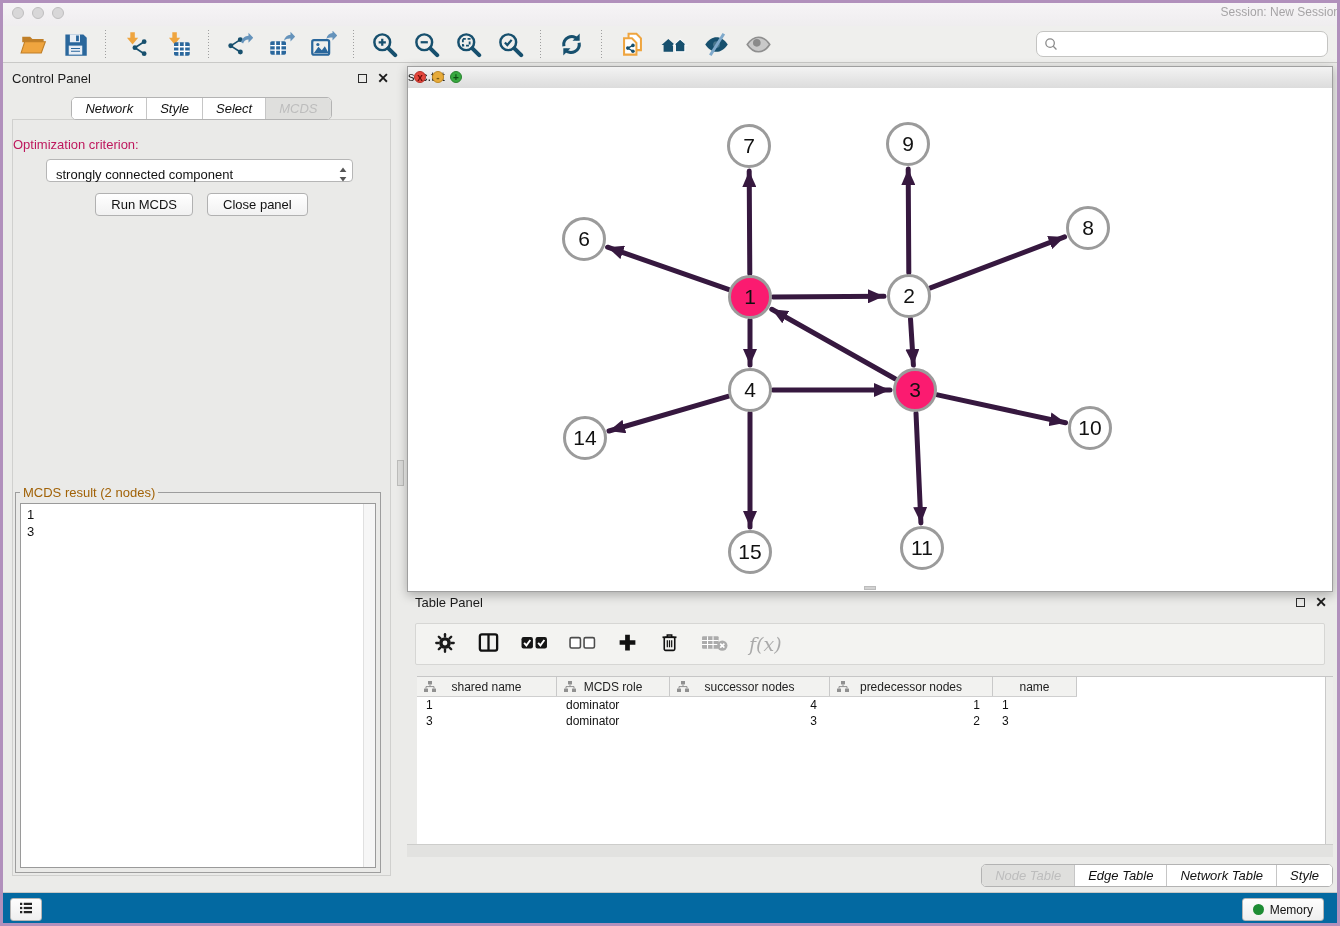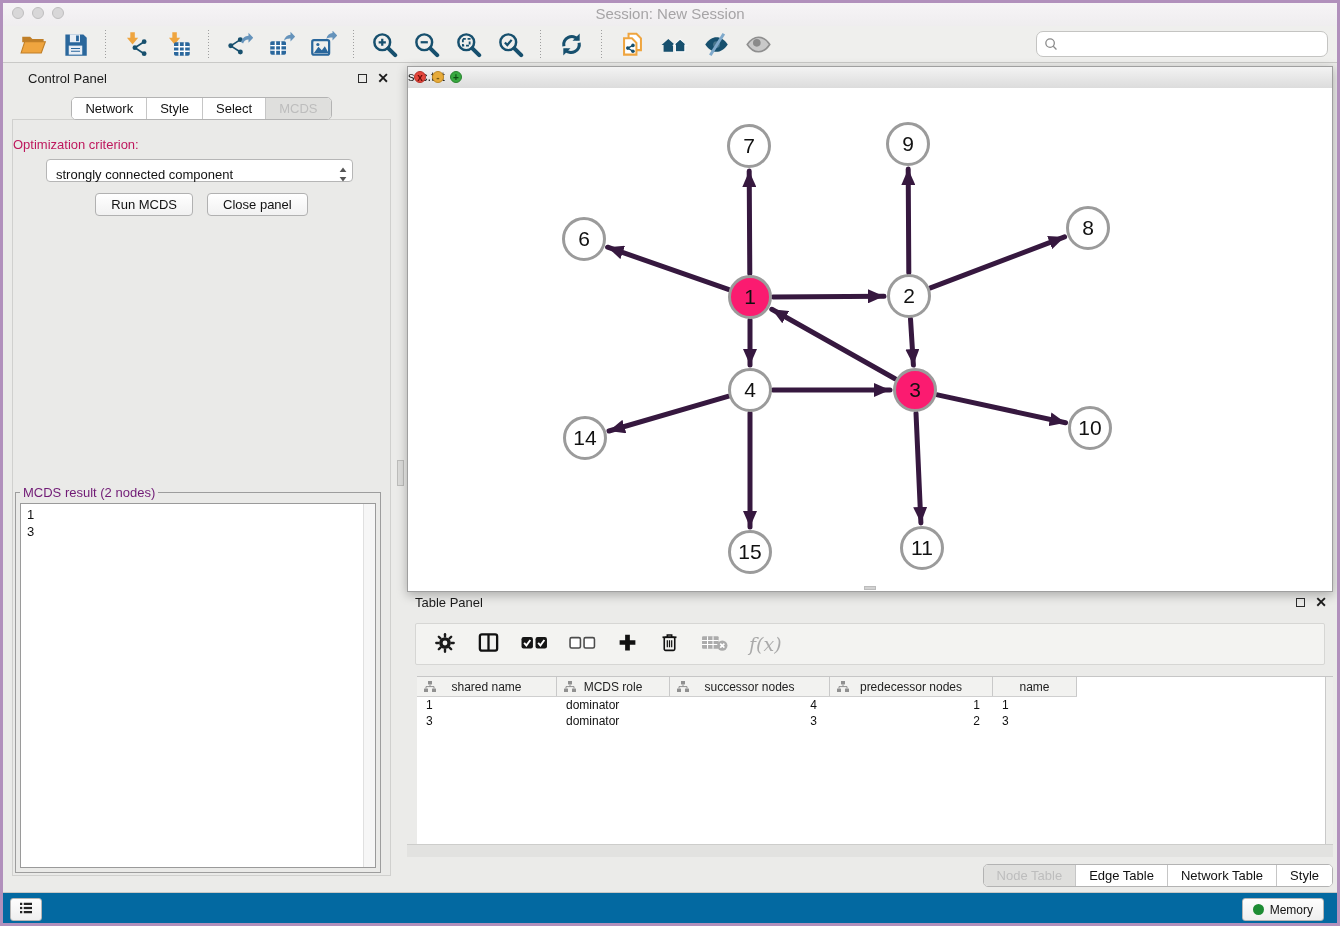--- a/index.html
+++ b/index.html
@@ -4,57 +4,57 @@
 <style>
   html,body{margin:0;padding:0;background:#ebebe9;}
   body{font-family:"Liberation Sans",sans-serif;}
   #app{position:relative;width:1340px;height:926px;background:#ebebe9;overflow:hidden;}
   #frame{position:absolute;inset:0;border:3px solid #b190bc;pointer-events:none;z-index:1000;}
 
   
   .titlebar{position:absolute;left:0;top:0;right:0;height:26px;background:linear-gradient(#f7f5f7,#efedef);border-bottom:1px solid #d6d4d6;}
   .lights{position:absolute;left:12px;top:7px;display:flex;gap:8px;}
   .light{width:12px;height:12px;border-radius:50%;background:#d8d7d8;border:1px solid #bfbebf;box-sizing:border-box;}
-  .titlebar .title{position:absolute;left:0;right:0;top:5px;text-align:center;font-size:15px;color:#a6a4a6;}
+  .titlebar .title{position:absolute;left:0;right:0;top:5px;text-align:right;font-size:12px;color:#a6a4a6;}
 
   
   .toolbar{position:absolute;left:0;top:26px;right:0;height:37px;background:#efefed;border-bottom:1px solid #c9c9c7;display:flex;align-items:center;padding:0 12px;box-sizing:border-box;}
   #tbitems{display:flex;align-items:center;}
   .tbtn{width:34px;height:32px;display:flex;align-items:center;justify-content:center;margin:0 4px;background:none;border:none;padding:0;cursor:default;}
   .tbtn svg{width:27px;height:27px;}
   .icn{display:flex;}
   .tsep{width:1px;height:28px;margin:0 9px;background-image:linear-gradient(#9f9f9f 40%,transparent 40%);background-size:1px 3px;}
   .search{margin-left:auto;width:292px;height:26px;border:1px solid #c4c4c2;border-radius:7px;background:#fff;display:flex;align-items:center;padding:0 6px;box-sizing:border-box;}
   .search svg{width:17px;height:17px;flex:0 0 auto;}
   .search input{border:none;outline:none;flex:1;font-size:13px;background:transparent;font-family:"Liberation Sans",sans-serif;}
 
   
   .phead{position:absolute;left:0;top:0;right:0;height:22px;}
-  .ptitle{font-size:13px;color:#1a1a1a;margin-left:20px;line-height:22px;}
+  .ptitle{font-size:13px;color:#1a1a1a;margin-left:4px;line-height:22px;}
   .picons{position:absolute;right:6px;top:4px;display:flex;gap:10px;align-items:center;}
   .float-icon{width:9px;height:9px;border:1.5px solid #2b2b2b;display:inline-block;box-sizing:border-box;}
   .close-icon{font-size:14px;font-weight:bold;color:#1a1a1a;line-height:12px;}
 
   
   .seg{display:flex;background:#fff;border:1px solid #b3b3b3;border-radius:5px;overflow:hidden;height:21px;}
-  .tseg{padding:0 13px;font-size:13px;color:#111;border-right:1px solid #c6c6c6;display:flex;align-items:center;background:#fff;}
+  .tseg{padding:0 13px;font-size:13px;color:#111;border-right:1px solid #c6c6c6;display:flex;align-items:center;background:#fff;font-style:italic;}
   .tseg:last-child{border-right:none;}
   .tseg.active{background:#dfdfdd;color:#bdbdbd;}
 
   
   #control{position:absolute;left:8px;top:68px;width:387px;height:810px;}
   #ctabs{position:absolute;top:29px;left:0;right:0;display:flex;justify-content:center;z-index:2;}
   #cbody{position:absolute;left:4px;right:4px;top:51px;bottom:2px;border:1px solid #d0d0ce;background:#eaeae8;}
   .optlabel{position:absolute;top:17px;left:0;right:0;text-align:left;font-size:13px;color:#be185d;}
   .selectbox{position:absolute;left:33px;top:39px;width:307px;height:23px;background:#fff;border:1px solid #b6b6b6;border-radius:4px;display:flex;align-items:center;padding:8px 4px 0 9px;box-sizing:border-box;font-size:13px;color:#111;}
   .selectbox .stepper{margin-left:auto;display:flex;}
   .btnrow{position:absolute;top:73px;left:0;right:0;display:flex;justify-content:center;gap:14px;}
   .pushbtn{height:23px;background:linear-gradient(#ffffff,#f1f1f1);border:1px solid #b1b1b1;border-radius:4px;font-size:13px;padding:0 15px;color:#111;font-family:"Liberation Sans",sans-serif;}
   #result{position:absolute;left:2px;right:9px;top:365px;bottom:2px;border:1px solid #9d9d9d;margin:0;padding:0;}
-  #result legend{font-size:13px;margin-left:4px;padding:0 3px;color:#701a75;margin-top:36px;}
+  #result legend{font-size:13px;margin-left:4px;padding:0 3px;color:#a16207;margin-top:36px;}
   .result-inner{position:absolute;left:4px;right:4px;top:3px;bottom:4px;background:#fff;border:1px solid #9a9a9a;font-size:13px;line-height:17px;padding:2px 6px;white-space:pre;box-sizing:border-box;color:#111;}
   .result-scroll{position:absolute;right:5px;top:4px;bottom:5px;width:11px;background:#f6f6f6;border-left:1px solid #e0e0e0;}
 
   
   .hgrip{position:absolute;left:397px;top:460px;width:7px;height:26px;background:#dcdcda;border:1px solid #bdbdbb;box-sizing:border-box;}
 
   
   #netwin{position:absolute;left:407px;top:66px;width:926px;height:526px;background:#fff;border:1px solid #9f9f9f;box-shadow:0 3px 10px rgba(0,0,0,0.28);box-sizing:border-box;}
   .nettitle{position:relative;height:21px;background:linear-gradient(#f3f3f3,#dcdcdc);border-bottom:1px solid #b0b0b0;}
   .netlights{position:absolute;left:6px;top:4px;display:flex;gap:6px;}

